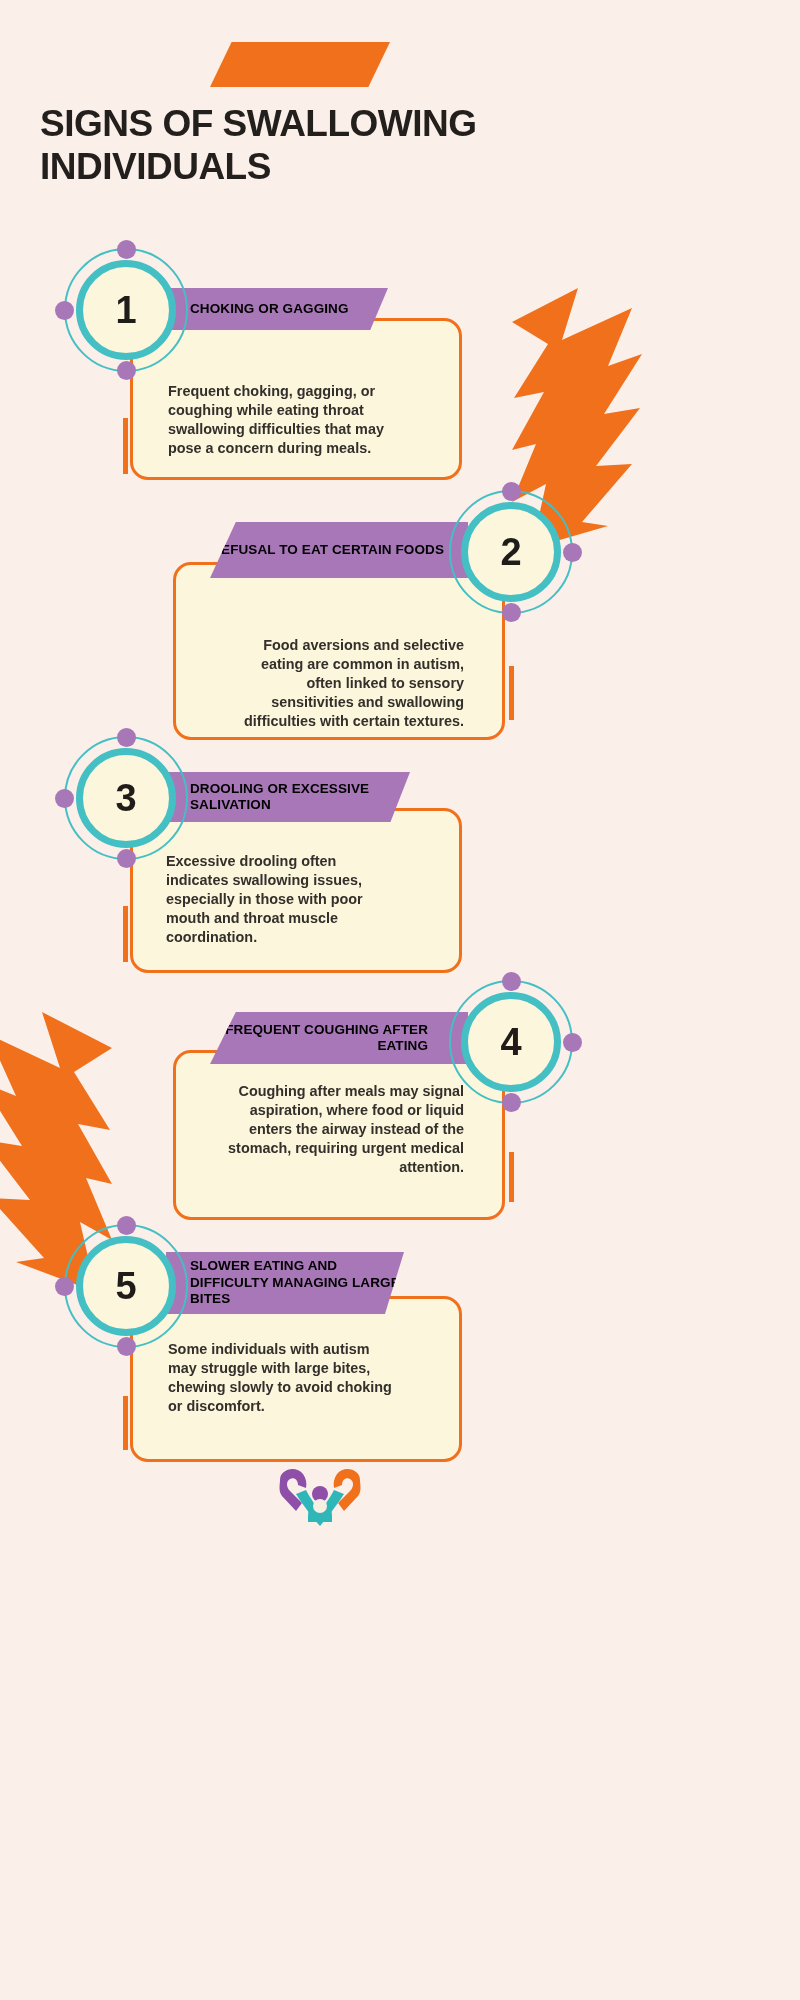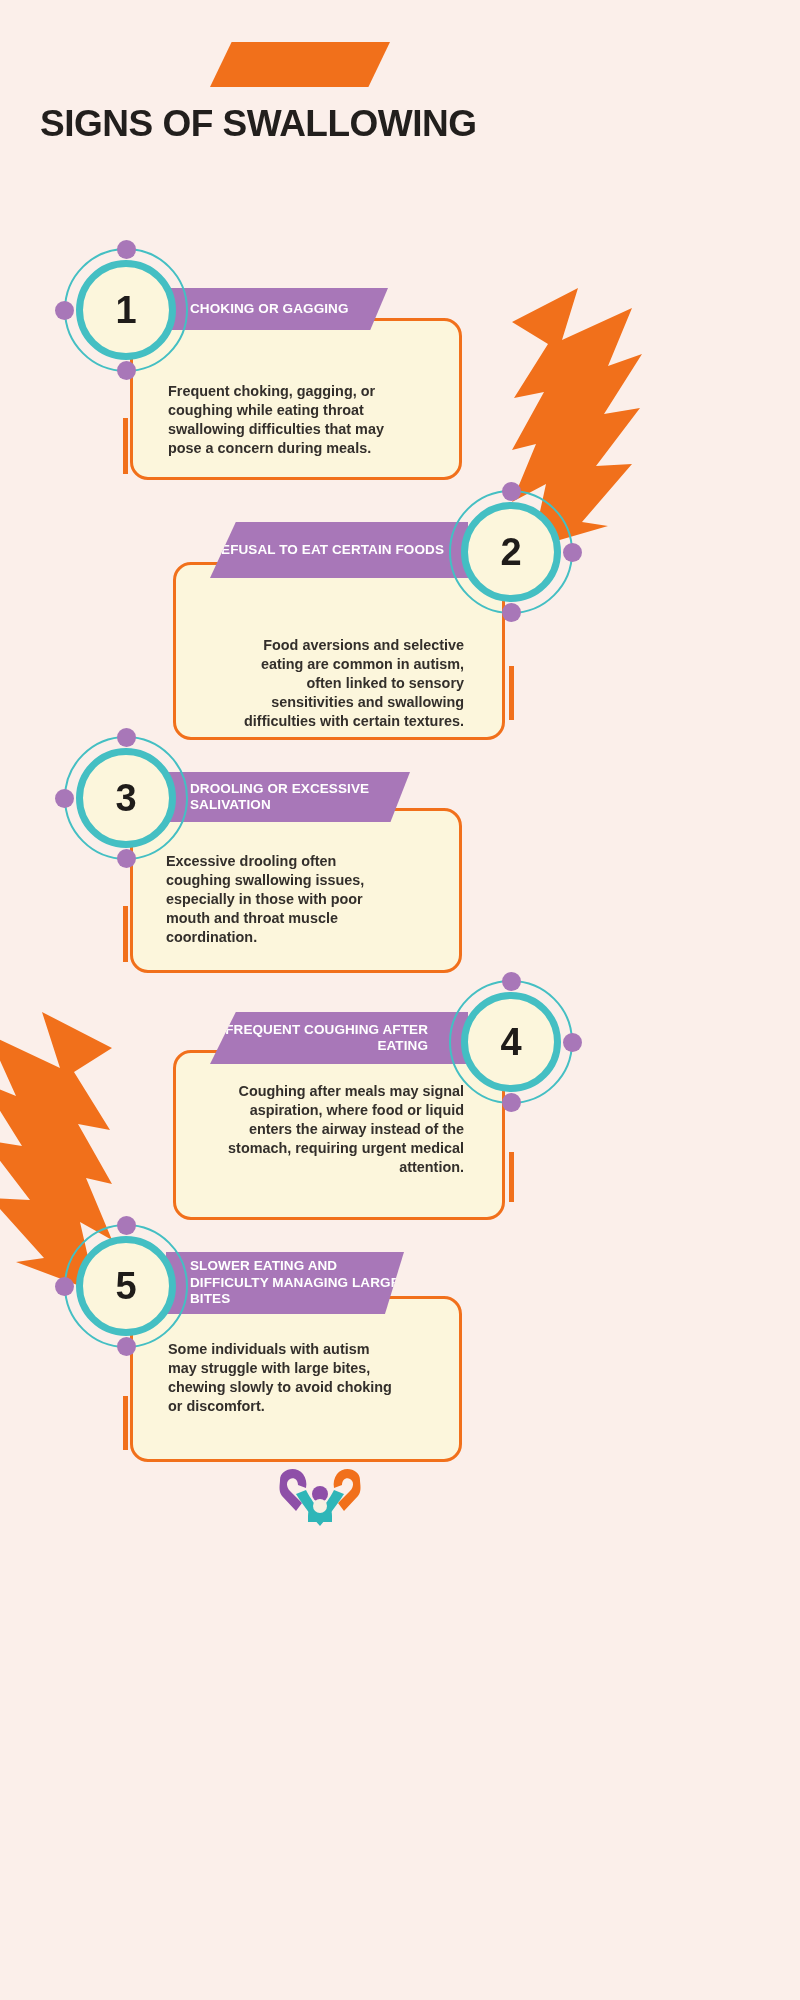--- a/index.html
+++ b/index.html
@@ -45,21 +45,21 @@
   .banner.right-slant{
     clip-path: polygon(0 0, 100% 0, 92% 100%, 0 100%);
     justify-content:flex-start;
     border-top-left-radius:0;
   }
   .banner.left-slant{
     clip-path: polygon(10% 0, 100% 0, 100% 100%, 0 100%);
     justify-content:flex-end;
   }
   .banner-text{
-    color:#ffffff; font-weight:800; font-size:13.5px;
+    color:#000000; font-weight:800; font-size:13.5px;
     line-height:1.22; letter-spacing:0.1px; text-transform:uppercase;
   }
   .body-text{
     position:absolute;
     color:#332F2B; font-weight:700; font-size:14.4px; line-height:1.32;
   }
 
   
   .badge{ position:absolute; width:128px; height:128px; }
   .ring-thin{
@@ -93,20 +93,21 @@
 </style>
 </head>
 <body>
 
 <div class="canvas">
 
   <div class="top-parallelogram"></div>
 
   <div class="title">
     <div>SIGNS OF SWALLOWING</div>
+    <div>INDIVIDUALS</div>
   </div>
 
   <div class="zig" style="left:512px; top:288px;">
     <svg width="130" height="260" viewBox="0 0 130 260">
       <path d="M0 34 L66 0 L50 52 L120 20 L96 78 L130 66 L92 126 L128 120 L84 178 L120 176 L70 234 L96 238 L20 260 L34 196 L0 214 L24 156 L0 162 L32 104 L2 110 L36 56 Z" fill="#F1701B"></path>
     </svg>
   </div>
 
   <div class="zig" style="left:-18px; top:1012px;">
     <svg width="130" height="280" viewBox="0 0 130 280">
@@ -146,21 +147,21 @@
       <div class="dot dot-right"></div>
       <div class="dot dot-bottom"></div>
     </div>
   </div>
 
   <div class="card">
     <div class="card-box" style="left:130px; top:808px; width:332px; height:165px;"></div>
     <div class="banner right-slant" style="left:166px; top:772px; width:244px; height:50px; padding:0 0 0 24px;">
       <div class="banner-text" style="text-align:left;">DROOLING OR EXCESSIVE SALIVATION</div>
     </div>
-    <div class="body-text" style="left:166px; top:852px; width:234px; text-align:left;">Excessive drooling often coughing swallowing issues, especially in those with poor mouth and throat muscle coordination.</div>
+    <div class="body-text" style="left:166px; top:852px; width:234px; text-align:left;">Excessive drooling often indicates swallowing issues, especially in those with poor mouth and throat muscle coordination.</div>
     <div class="connector" style="left:123px; top:906px; height:56px;"></div>
     <div class="badge" style="left:62px; top:734px;">
       <div class="ring-thin"></div>
       <div class="ring-thick"></div>
       <div class="badge-num">3</div>
       <div class="dot dot-top"></div>
       <div class="dot dot-left"></div>
       <div class="dot dot-bottom"></div>
     </div>
   </div>

